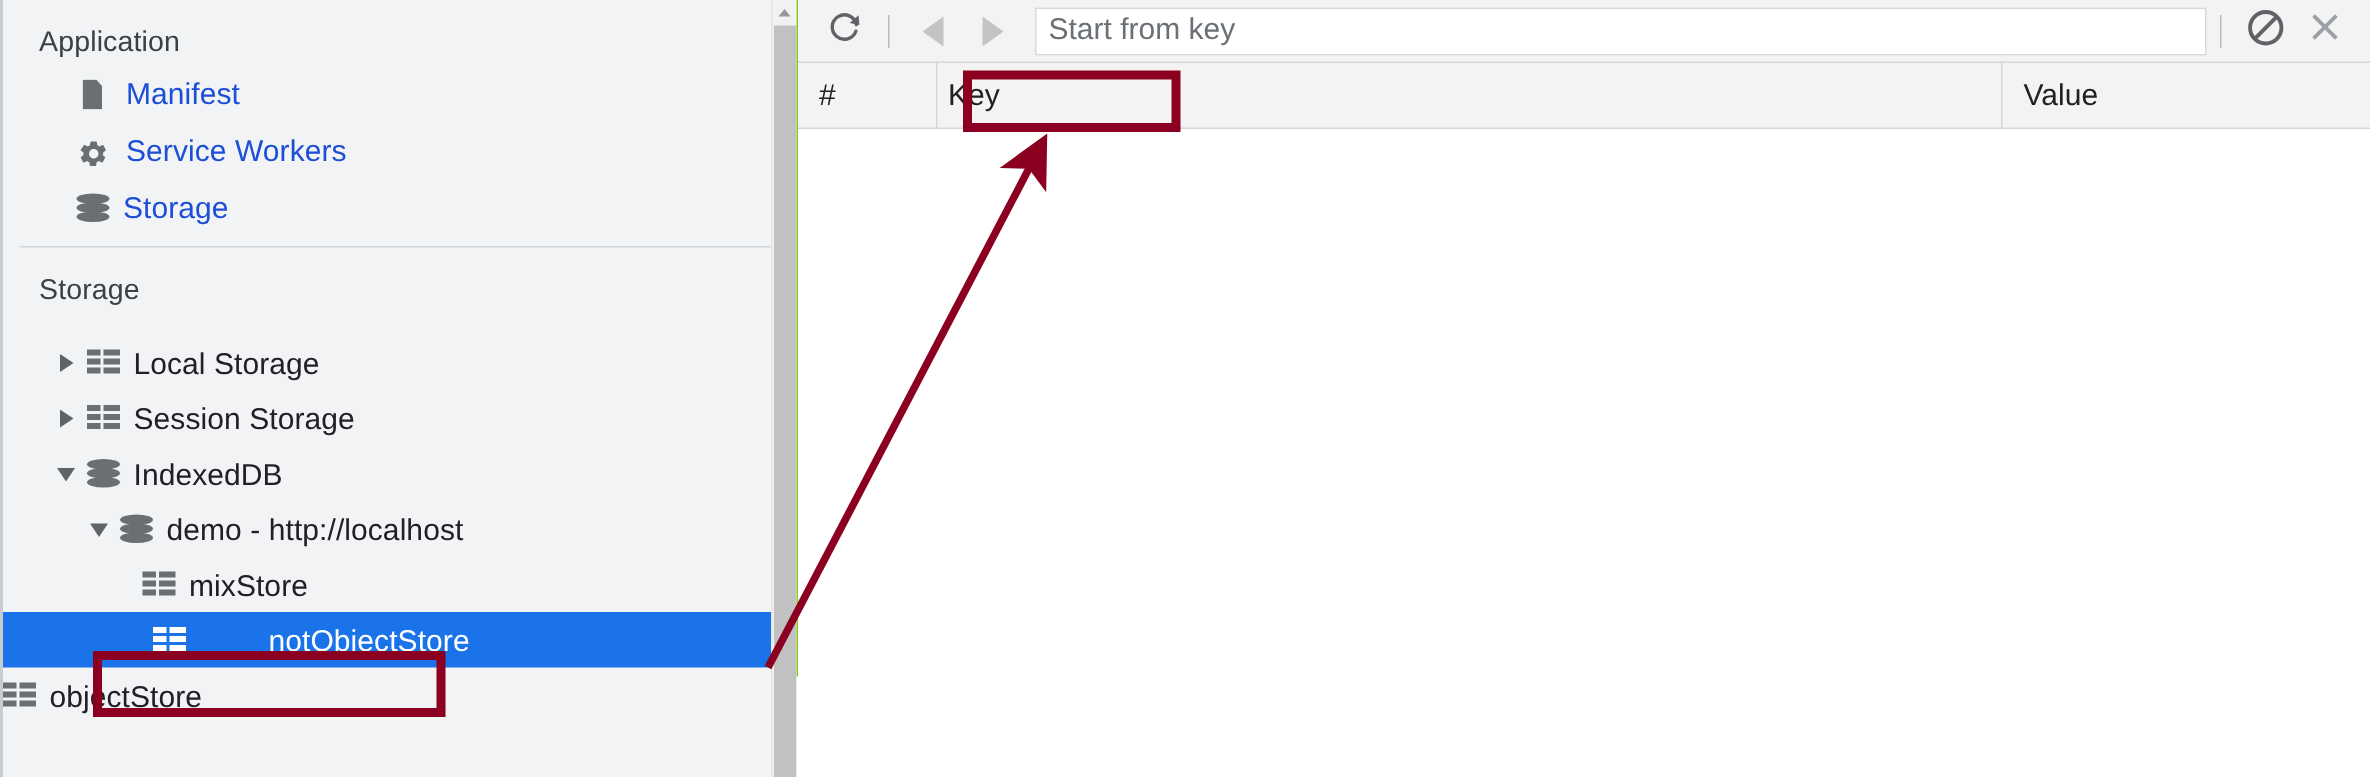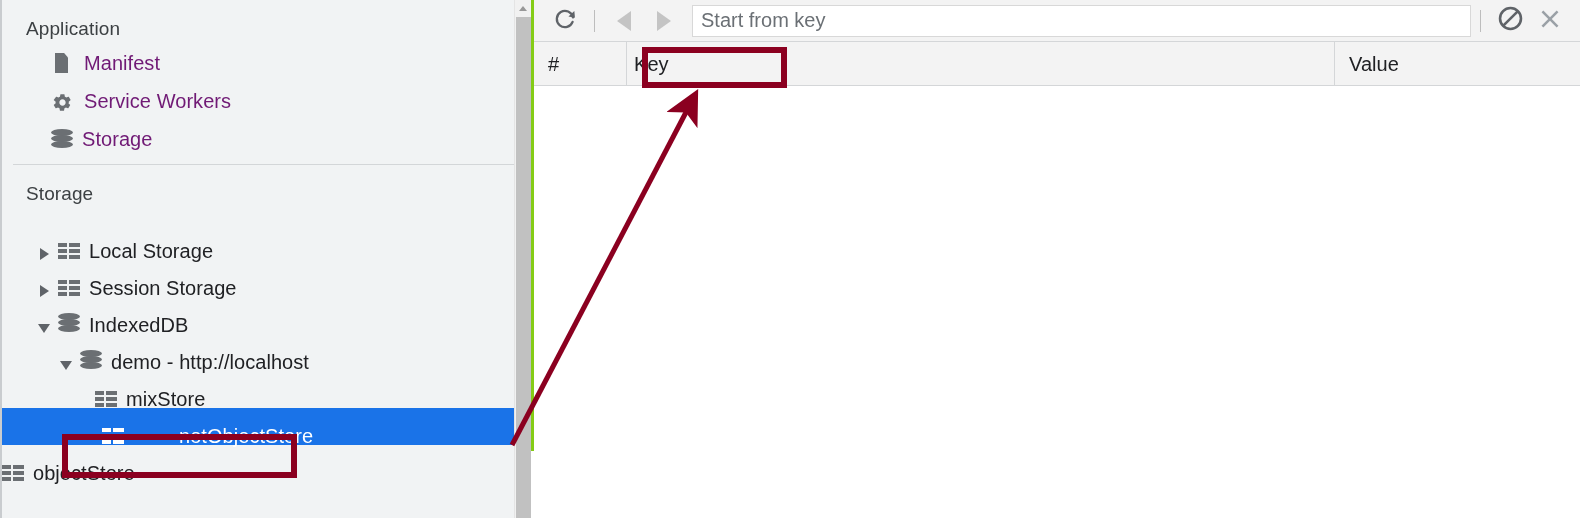--- a/index.html
+++ b/index.html
@@ -44,21 +44,21 @@
     letter-spacing: .1px;
   }
   .section-divider {
     height: 0;
     border-top: 1px solid #d3d6d8;
     margin: 6px 11px 0 11px;
   }
 
   .tree-row {
     display: flex;
-    align-items: flex-end;
+    align-items: center;
     height: 37px;
     font-size: 20px;
     color: #202124;
     white-space: nowrap;
     letter-spacing: .05px;
   }
   .tree-row.selected {
     background: #1a73e8;
     color: #ffffff;
     gap: 46px;
@@ -142,21 +142,21 @@
     width: 22px; height: 22px;
     margin-right: 11px;
     position: relative;
   }
   .ico-gear svg { position:absolute; left:1px; top:2px; }
 
   .app-item {
     display:flex; align-items:center;
     height: 38px;
     font-size: 20px;
-    color: #701a75;
+    color: #1d4ed8;
     padding-left: 49px;
     letter-spacing: .05px;
   }
 
   
   .sb-scroll {
     position: absolute;
     top: 0; right: 0;
     width: 17px;
     height: 518px;
@@ -180,21 +180,21 @@
     width:15px; height:501px;
     background:#c1c1c1;
   }
 
   
   .main {
     position: relative;
     flex: 1 1 auto;
     height: 451px;
     background: #ffffff;
-    border-left: 3px solid #84cc16;
+    border-left: 1px solid #84cc16;
     box-sizing: border-box;
     overflow: hidden;
   }
   .toolbar {
     height: 42px;
     background: #f3f3f3;
     border-bottom: 1px solid #d4d6d8;
     display: flex;
     align-items: center;
     box-sizing: border-box;

